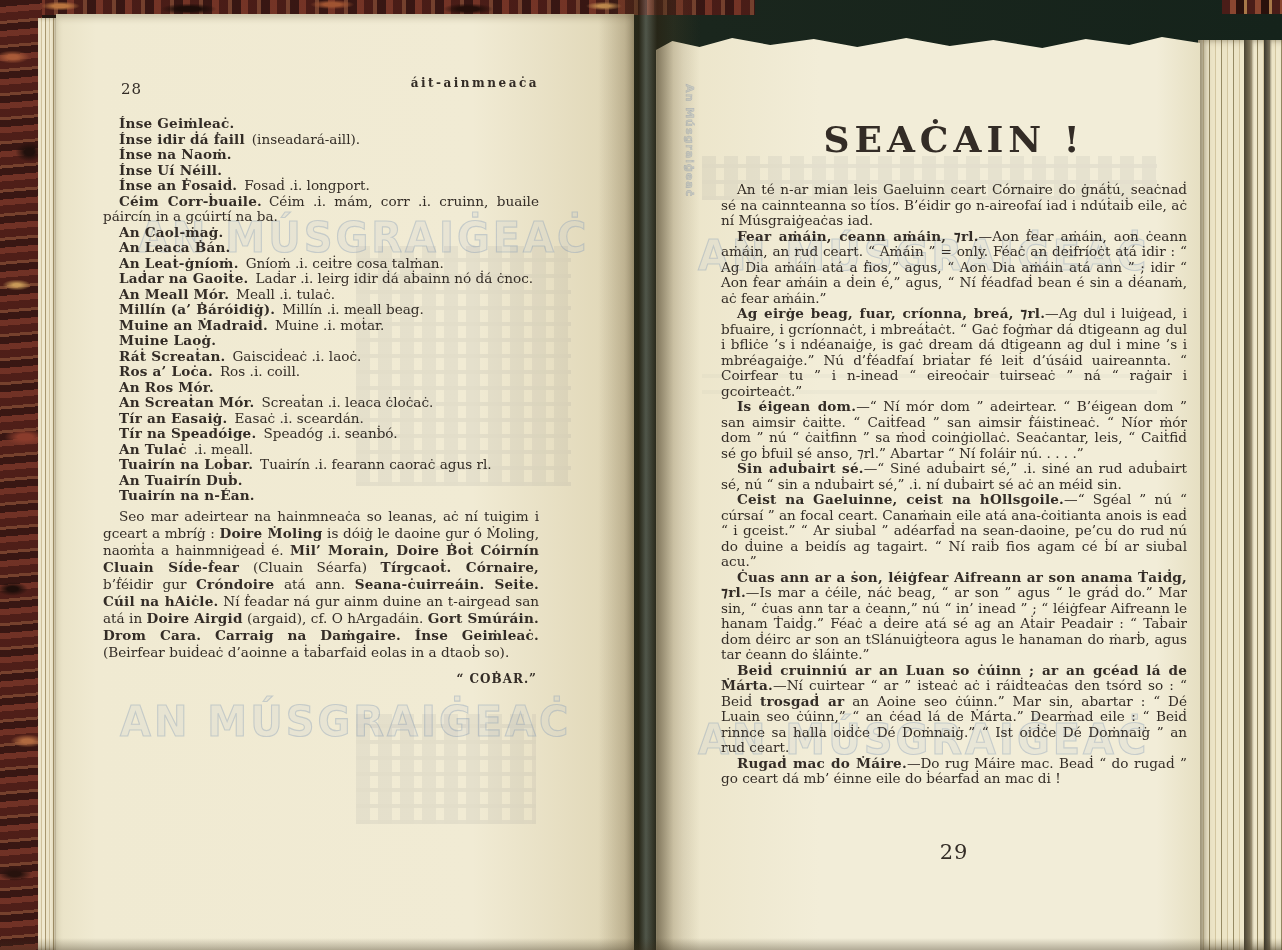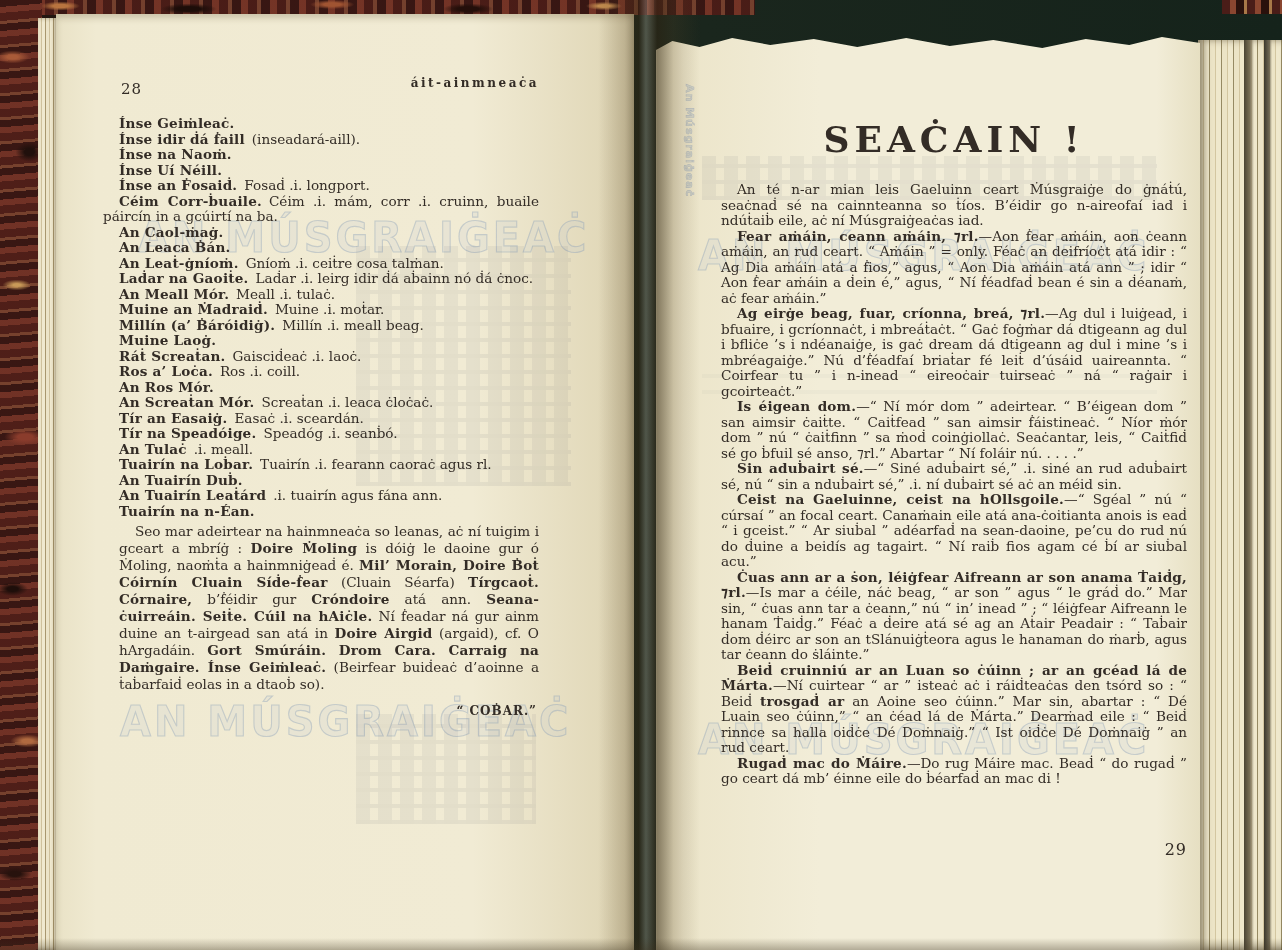--- a/index.html
+++ b/index.html
@@ -57,32 +57,32 @@
   
   .lp-inner{position:absolute;left:47px;top:62px;width:436px;}
   .lp-headrow{position:relative;height:40px;}
   .pagenum{position:absolute;left:18px;top:4px;font-size:15px;letter-spacing:1px;}
   .running-header{position:absolute;left:0;top:0;width:100%;text-align:right;
     font-size:12px;letter-spacing:2.5px;font-weight:bold;}
   .entries{font-size:13.6px;line-height:15.5px;text-align:justify;}
   .entry{text-indent:16px;}
   .term{font-weight:bold;letter-spacing:.2px;}
   .gloss{margin-left:7px;margin-top:12px;}
-  .closing-para{margin:4px 0 0 16px;font-size:13.6px;line-height:17px;text-align:justify;text-indent:16px;}
+  .closing-para{margin:4px 0 0 0;font-size:13.6px;line-height:17px;text-align:justify;text-indent:16px;}
   .closing-para .b{font-weight:bold;letter-spacing:.2px;}
   .signature{margin-top:11px;text-align:right;font-size:12px;font-weight:bold;letter-spacing:1px;padding-right:2px;}
 
   
   .rp-inner{position:absolute;left:44px;top:0;width:466px;margin-left:21px;}
   .rp-heading{margin:84px 0 0 0;text-align:center;font-size:36px;font-weight:bold;letter-spacing:5px;}
   .rp-body{margin-top:22px;font-size:13.6px;line-height:15.5px;text-align:justify;}
   .rp{margin:0;text-indent:16px;}
   .rp .lead{font-weight:bold;letter-spacing:.2px;}
   .rp .b{font-weight:bold;letter-spacing:.2px;}
-  .rp-pagenum{position:absolute;left:0;top:806px;width:466px;text-align:right;font-size:16px;letter-spacing:1px;}
+  .rp-pagenum{position:absolute;left:0;top:806px;width:466px;text-align:center;font-size:21px;letter-spacing:1px;}
 
   
   .wm{position:absolute;pointer-events:none;font-family:"DejaVu Sans","DejaVu Serif",sans-serif;
     font-weight:bold;text-transform:uppercase;white-space:nowrap;
     color:rgba(175,190,210,.14);-webkit-text-stroke:1.1px rgba(140,160,185,.4);}
   .wm-h{font-size:40px;letter-spacing:3px;transform:scaleY(1.05);}
   .wm-v{font-size:11px;letter-spacing:1px;text-transform:none;transform-origin:left top;transform:rotate(90deg);
     -webkit-text-stroke:.4px rgba(130,150,180,.5);color:rgba(150,170,195,.3);}
 
   
@@ -119,50 +119,49 @@
           <div class="entry"><span class="term">Ínse idir ḋá ḟaill</span><span class="gloss">(inseadará-aill).</span></div>
           <div class="entry"><span class="term">Ínse na Naoṁ.</span></div>
           <div class="entry"><span class="term">Ínse Uí Néill.</span></div>
           <div class="entry"><span class="term">Ínse an Ḟosaiḋ.</span><span class="gloss">Fosaḋ .i. longport.</span></div>
           <div class="entry"><span class="term">Céim Corr-ḃuaile.</span><span class="gloss">Céim .i. mám, corr .i. cruinn, buaile páircín in a gcúirtí na ba.</span></div>
           <div class="entry"><span class="term">An Caol-ṁaġ.</span></div>
           <div class="entry"><span class="term">An Leaca Ḃán.</span></div>
           <div class="entry"><span class="term">An Leaṫ-ġníoṁ.</span><span class="gloss">Gníoṁ .i. ceiṫre cosa talṁan.</span></div>
           <div class="entry"><span class="term">Laḋar na Gaoiṫe.</span><span class="gloss">Laḋar .i. leirg idir ḋá aḃainn nó ḋá ċnoc.</span></div>
           <div class="entry"><span class="term">An Meall Mór.</span><span class="gloss">Meall .i. tulaċ.</span></div>
+          <div class="entry"><span class="term">Millín (a’ Ḃáróidiġ).</span><span class="gloss">Millín .i. meall beag.</span></div>
           <div class="entry"><span class="term">Muine an Ṁadraiḋ.</span><span class="gloss">Muine .i. moṫar.</span></div>
-          <div class="entry"><span class="term">Millín (a’ Ḃáróidiġ).</span><span class="gloss">Millín .i. meall beag.</span></div>
           <div class="entry"><span class="term">Muine Laoġ.</span></div>
           <div class="entry"><span class="term">Ráṫ Screaṫan.</span><span class="gloss">Gaisciḋeaċ .i. laoċ.</span></div>
           <div class="entry"><span class="term">Ros a’ Loċa.</span><span class="gloss">Ros .i. coill.</span></div>
           <div class="entry"><span class="term">An Ros Mór.</span></div>
           <div class="entry"><span class="term">An Screaṫan Mór.</span><span class="gloss">Screaṫan .i. leaca ċloċaċ.</span></div>
           <div class="entry"><span class="term">Tír an Easaiġ.</span><span class="gloss">Easaċ .i. sceardán.</span></div>
           <div class="entry"><span class="term">Tír na Speadóige.</span><span class="gloss">Speadóg .i. seanḃó.</span></div>
           <div class="entry"><span class="term">An Tulaċ</span><span class="gloss">.i. meall.</span></div>
           <div class="entry"><span class="term">Tuairín na Loḃar.</span><span class="gloss">Tuairín .i. fearann caoraċ agus rl.</span></div>
           <div class="entry"><span class="term">An Tuairín Duḃ.</span></div>
-          <div class="entry"><span class="term">An Tuairín Leaṫárd</span><span class="gloss">.i. tuairín agus fána ann.</span></div>
           <div class="entry"><span class="term">Tuairín na n-Éan.</span></div>
         </div>
       <p class="closing-para" id="left-para"><span class="r">Seo mar adeirtear na hainmneaċa so leanas, aċ ní tuigim i gceart a mbríġ : </span><span class="b">Doire Ṁoling</span><span class="r"> is dóiġ le daoine gur ó Ṁoling, naoṁṫa a hainmniġeaḋ é. </span><span class="b">Mil’ Morain, Doire Ḃoṫ Cóirnín Cluain Síḋe-ḟear</span><span class="r"> (Cluain Séarfa) </span><span class="b">Tírgcaoṫ. Córnaire,</span><span class="r"> b’ḟéidir gur </span><span class="b">Cróndoire</span><span class="r"> atá ann. </span><span class="b">Seana-ċuirreáin. Seiṫe. Cúil na hAiċle.</span><span class="r"> Ní ḟeadar ná gur ainm duine an t-airgead san atá in </span><span class="b">Doire Airgid</span><span class="r"> (argaid), cf. O hArgadáin. </span><span class="b">Gort Smúráin. Drom Cara. Carraig na Daṁgaire. Ínse Geiṁleaċ.</span><span class="r"> (Beirfear buiḋeaċ d’aoinne a ṫaḃarfaiḋ eolas in a dtaoḃ so).</span></p>
       <div class="signature">“ COḂAR.”</div>
     </div>
   </div>
 
   <div class="page page-right">
     <div class="wm wm-v" style="left:40px;top:50px;">An Músgraiġeaċ</div>
     <div class="wm wm-h" style="left:42px;top:198px;">An Músgraiġeaċ</div>
     <div class="wm wm-h" style="left:42px;top:682px;">An Músgraiġeaċ</div>
     <div class="ghost dashy" style="left:46px;top:122px;width:455px;height:44px;"></div>
     <div class="ghost" style="left:46px;top:330px;width:455px;height:30px;opacity:.05;"></div>
     <div class="rp-inner">
       <h1 class="rp-heading">SEAĊAIN !</h1>
       <div class="rp-body" id="right-paras">
-          <p class="rp"><span class="r">An té n-ar mian leis Gaeluinn ceart Ṁúsgraiġe do ġnáṫú, seaċnaḋ sé na cainnteanna so ṫíos. B’éidir go n-aireofaí iad i ndúṫaiḃ eile, aċ ní Músgraiġeaċas iad.</span></p>
+          <p class="rp"><span class="r">An té n-ar mian leis Gaeluinn ceart Córnaire do ġnáṫú, seaċnaḋ sé na cainnteanna so ṫíos. B’éidir go n-aireofaí iad i ndúṫaiḃ eile, aċ ní Músgraiġeaċas iad.</span></p>
           <p class="rp"><span class="lead">Fear aṁáin, ceann aṁáin, ⁊rl.</span><span class="r">—Aon ḟear aṁáin, aon ċeann aṁáin, an rud ceart. “ Aṁáin ” = only. Féaċ an deifríoċt atá idir : “ Ag Dia aṁáin atá a ḟios,” agus, “ Aon Dia aṁáin atá ann ” ; idir “ Aon ḟear aṁáin a ḋein é,” agus, “ Ní ḟéadfaḋ bean é sin a ḋéanaṁ, aċ fear aṁáin.”</span></p>
           <p class="rp"><span class="lead">Ag eirġe beag, fuar, críonna, breá, ⁊rl.</span><span class="r">—Ag dul i luiġead, i bfuaire, i gcríonnaċt, i mbreáṫaċt. “ Gaċ foġṁar dá dtigeann ag dul i bfliċe ’s i ndéanaiġe, is gaċ dream dá dtigeann ag dul i mine ’s i mbréagaiġe.” Nú d’ḟéadfaí briaṫar fé leiṫ d’úsáid uaireannta. “ Coirfear tu ” i n-inead “ eireoċair tuirseaċ ” ná “ raġair i gcoirteaċt.”</span></p>
           <p class="rp"><span class="lead">Is éigean dom.</span><span class="r">—“ Ní mór dom ” adeirtear. “ B’éigean dom ” san aimsir ċaiṫte. “ Caiṫfead ” san aimsir ḟáistineaċ. “ Níor ṁór dom ” nú “ ċaiṫfinn ” sa ṁoḋ coinġiollaċ. Seaċantar, leis, “ Caiṫfiḋ sé go ḃfuil sé anso, ⁊rl.” Abartar “ Ní foláir nú. . . . .”</span></p>
           <p class="rp"><span class="lead">Sin aduḃairt sé.</span><span class="r">—“ Siné aduḃairt sé,” .i. siné an rud aduḃairt sé, nú “ sin a nduḃairt sé,” .i. ní duḃairt sé aċ an méid sin.</span></p>
           <p class="rp"><span class="lead">Ceist na Gaeluinne, ceist na hOllsgoile.</span><span class="r">—“ Sgéal ” nú “ cúrsaí ” an focal ceart. Canaṁain eile atá ana-ċoitianta anois is eaḋ “ i gceist.” “ Ar siuḃal ” adéarfaḋ na sean-daoine, pe’cu do rud nú do ḋuine a beidís ag tagairt. “ Ní raiḃ fios agam cé ḃí ar siuḃal acu.”</span></p>
           <p class="rp"><span class="lead">Ċuas ann ar a ṡon, léiġfear Aifreann ar son anama Ṫaiḋg, ⁊rl.</span><span class="r">—Is mar a ċéile, náċ beag, “ ar son ” agus “ le gráḋ do.” Mar sin, “ ċuas ann tar a ċeann,” nú “ in’ inead ” ; “ léiġfear Aifreann le hanam Ṫaiḋg.” Féaċ a ḋeire atá sé ag an Aṫair Peadair : “ Taḃair ḋom ḋéirc ar son an tSlánuiġṫeora agus le hanaman do ṁarḃ, agus tar ċeann do ṡláinte.”</span></p>
           <p class="rp"><span class="lead">Beiḋ cruinniú ar an Luan so ċúinn ; ar an gcéad lá de Ṁárta.</span><span class="r">—Ní cuirtear “ ar ” isteaċ aċ i ráiḋteaċas den tsórd so : “ Beiḋ </span><span class="b">trosgaḋ ar</span><span class="r"> an Aoine seo ċúinn.” Mar sin, abartar : “ Dé Luain seo ċúinn,” “ an ċéad lá de Ṁárta.” Dearṁad eile : “ Beiḋ rinnce sa halla oiḋċe Dé Doṁnaiġ.” “ Ist oiḋċe Dé Doṁnaiġ ” an rud ceart.</span></p>
           <p class="rp"><span class="lead">Rugaḋ mac do Ṁáire.</span><span class="r">—Do rug Máire mac. Beaḋ “ do rugaḋ ” go ceart dá mb’ éinne eile do ḃéarfaḋ an mac di !</span></p>
         </div>
       <div class="rp-pagenum">29</div>

